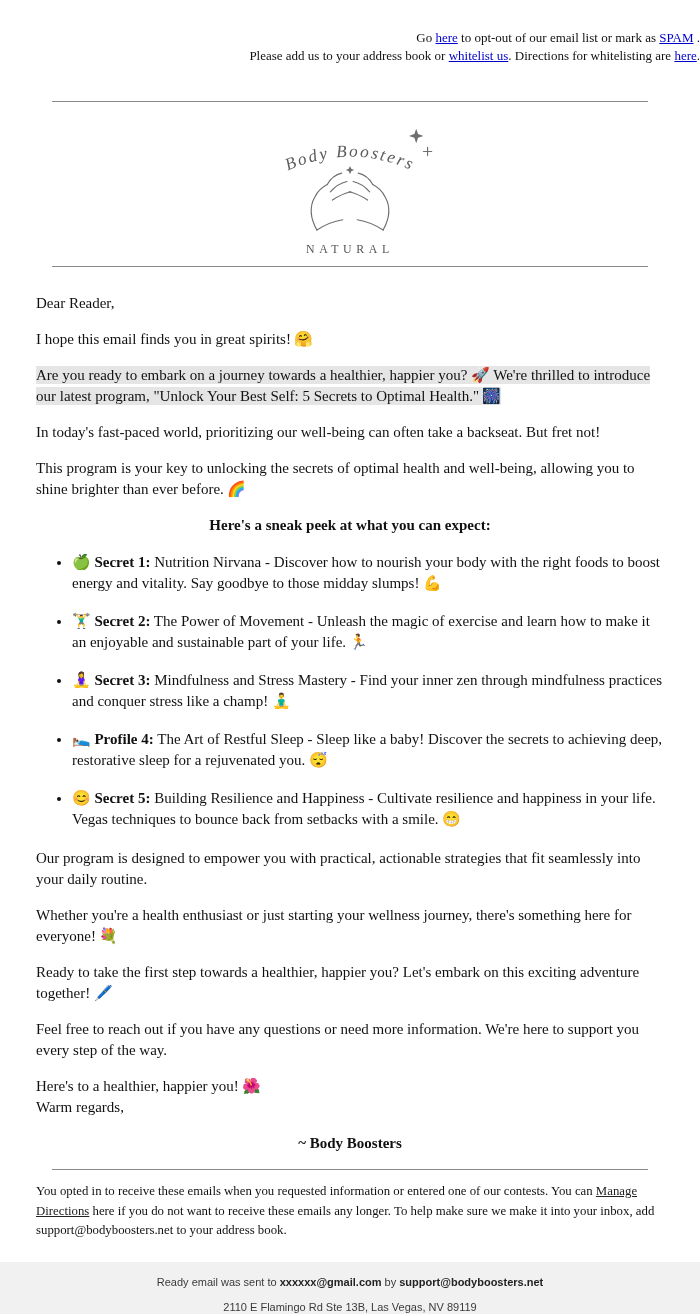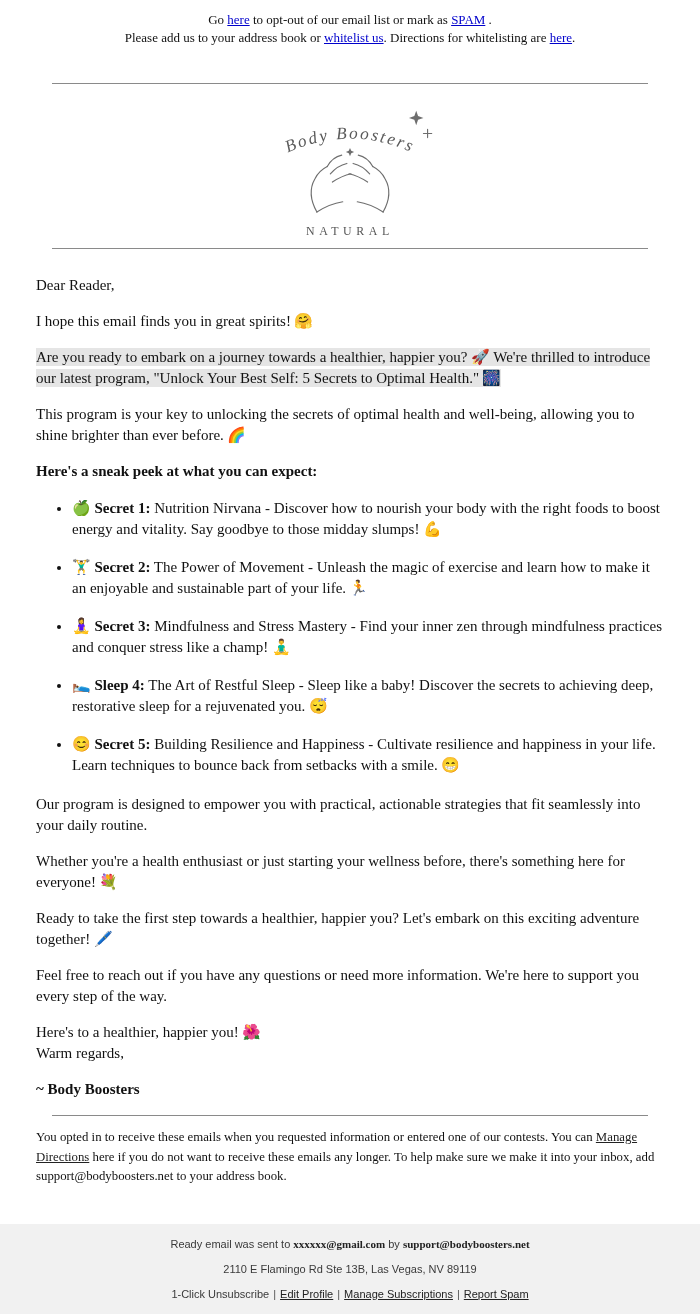--- a/index.html
+++ b/index.html
@@ -1,47 +1,47 @@
 <!DOCTYPE html>
 <html><head>
 <meta charset="utf-8">
 <style>
   * { box-sizing: border-box; }
   html, body { margin: 0; padding: 0; background: #ffffff; }
   body { font-family: "Liberation Serif", serif; color: #111; }
   .page { width: 700px; min-height: 1314px; margin: 0 auto; background: #fff; display: flex; flex-direction: column; }
 
-  .top-note { text-align: center; font-size: 13px; line-height: 1.4; padding-top: 11px; color: #111; }
+  .top-note { text-align: right; font-size: 13px; line-height: 1.4; padding-top: 29px; color: #111; }
   .top-note a { color: #0000cc; text-decoration: underline; }
 
   hr.rule { border: none; border-top: 1px solid #8a8a8a; margin: 0 52px; }
   hr.rule-top { margin-top: 36px; }
 
   .logo-wrap { text-align: center; padding: 6px 0 4px; }
   .logo-arc-text { font-family: "Liberation Serif", serif; font-style: italic; font-size: 16.5px; letter-spacing: 2.2px; fill: #5a5a5a; }
   .logo-tagline { font-family: "Liberation Serif", serif; font-size: 11.5px; letter-spacing: 4.5px; fill: #555; }
   .logo-line { stroke: #6e6e6e; stroke-width: 1.1; fill: none; stroke-linecap: round; }
   .logo-star { fill: #6e6e6e; }
 
   .content { padding: 0 36px; font-size: 15px; line-height: 1.4; }
   .content p { margin: 15px 0; }
   .content .first { margin-top: 26px; }
-  .bold { font-weight: bold; }
+  .bold { font-weight: bold; text-align: center; }
   mark { background: #e5e5e5; color: inherit; padding: 1px 0; }
 
   ul.secrets { margin: 16px 0 18px; padding-left: 36px; }
   ul.secrets li { margin-bottom: 17px; }
 
   .disclaimer { font-size: 12.8px; line-height: 1.5; padding-top: 12px; padding-bottom: 22px; color: #111; }
   .disclaimer a, .gray-footer a { color: #222; text-decoration: underline; }
 
   .gray-footer { margin-top: auto; background: #f1f1f1; text-align: center; font-family: "Liberation Sans", sans-serif; font-size: 11px; color: #3a3a3a; padding: 14px 20px 12px; }
   .gray-footer p { margin: 0 0 13px; }
   .gray-footer p:last-child { margin-bottom: 2px; }
-  .gray-footer b { color: #222; font-family: Liberation Serif, serif; }
+  .gray-footer b { color: #222; }
   .gray-footer .sep { margin: 0 4px; color: #555; }
 </style>
 </head>
 <body>
 
 <div class="page">
 
   <div class="top-note">
     <div><span>Go </span><a href="#">here</a><span> to opt-out of our email list or mark as </span><a href="#">SPAM</a><span> .</span></div>
     <div><span>Please add us to your address book or </span><a href="#">whitelist us</a><span>. Directions for whitelisting are </span><a href="#">here</a><span>.</span></div>
@@ -80,33 +80,34 @@
       <text class="logo-tagline" x="110" y="140" text-anchor="middle">NATURAL</text>
     </svg>
   </div>
 
   <hr class="rule">
 
   <div class="content">
     <p class="first">Dear Reader,</p>
     <p>I hope this email finds you in great spirits! 🤗</p>
     <p><mark>Are you ready to embark on a journey towards a healthier, happier you? 🚀 We're thrilled to introduce our latest program, "Unlock Your Best Self: 5 Secrets to Optimal Health." 🎆</mark></p>
+    <p>In today's fast-paced world, prioritizing our well-being can often take a backseat. But fret not!</p>
     <p>This program is your key to unlocking the secrets of optimal health and well-being, allowing you to shine brighter than ever before. 🌈</p>
     <p class="bold">Here's a sneak peek at what you can expect:</p>
 
     <ul class="secrets">
       <li><span>🍏 </span><b>Secret 1:</b><span> Nutrition Nirvana - Discover how to nourish your body with the right foods to boost energy and vitality. Say goodbye to those midday slumps! 💪</span></li>
       <li><span>🏋️‍♂️ </span><b>Secret 2:</b><span> The Power of Movement - Unleash the magic of exercise and learn how to make it an enjoyable and sustainable part of your life. 🏃</span></li>
       <li><span>🧘‍♀️ </span><b>Secret 3:</b><span> Mindfulness and Stress Mastery - Find your inner zen through mindfulness practices and conquer stress like a champ! 🧘‍♂️</span></li>
-      <li><span>🛌 </span><b>Sleep 4:</b><span> The Art of Restful Sleep - Sleep like a baby! Discover the secrets to achieving deep, restorative sleep for a rejuvenated you. 😴</span></li>
-      <li><span>😊 </span><b>Secret 5:</b><span> Building Resilience and Happiness - Cultivate resilience and happiness in your life. Learn techniques to bounce back from setbacks with a smile. 😁</span></li>
+      <li><span>🛌 </span><b>Profile 4:</b><span> The Art of Restful Sleep - Sleep like a baby! Discover the secrets to achieving deep, restorative sleep for a rejuvenated you. 😴</span></li>
+      <li><span>😊 </span><b>Secret 5:</b><span> Building Resilience and Happiness - Cultivate resilience and happiness in your life. Vegas techniques to bounce back from setbacks with a smile. 😁</span></li>
     </ul>
 
     <p>Our program is designed to empower you with practical, actionable strategies that fit seamlessly into your daily routine.</p>
-    <p>Whether you're a health enthusiast or just starting your wellness before, there's something here for everyone! 💐</p>
+    <p>Whether you're a health enthusiast or just starting your wellness journey, there's something here for everyone! 💐</p>
     <p>Ready to take the first step towards a healthier, happier you? Let's embark on this exciting adventure together! 🖊️</p>
     <p>Feel free to reach out if you have any questions or need more information. We're here to support you every step of the way.</p>
     <p>
       <span>Here's to a healthier, happier you! 🌺</span><br>
       <span>Warm regards,</span>
     </p>
     <p class="bold">~ Body Boosters</p>
   </div>
 
   <hr class="rule">

